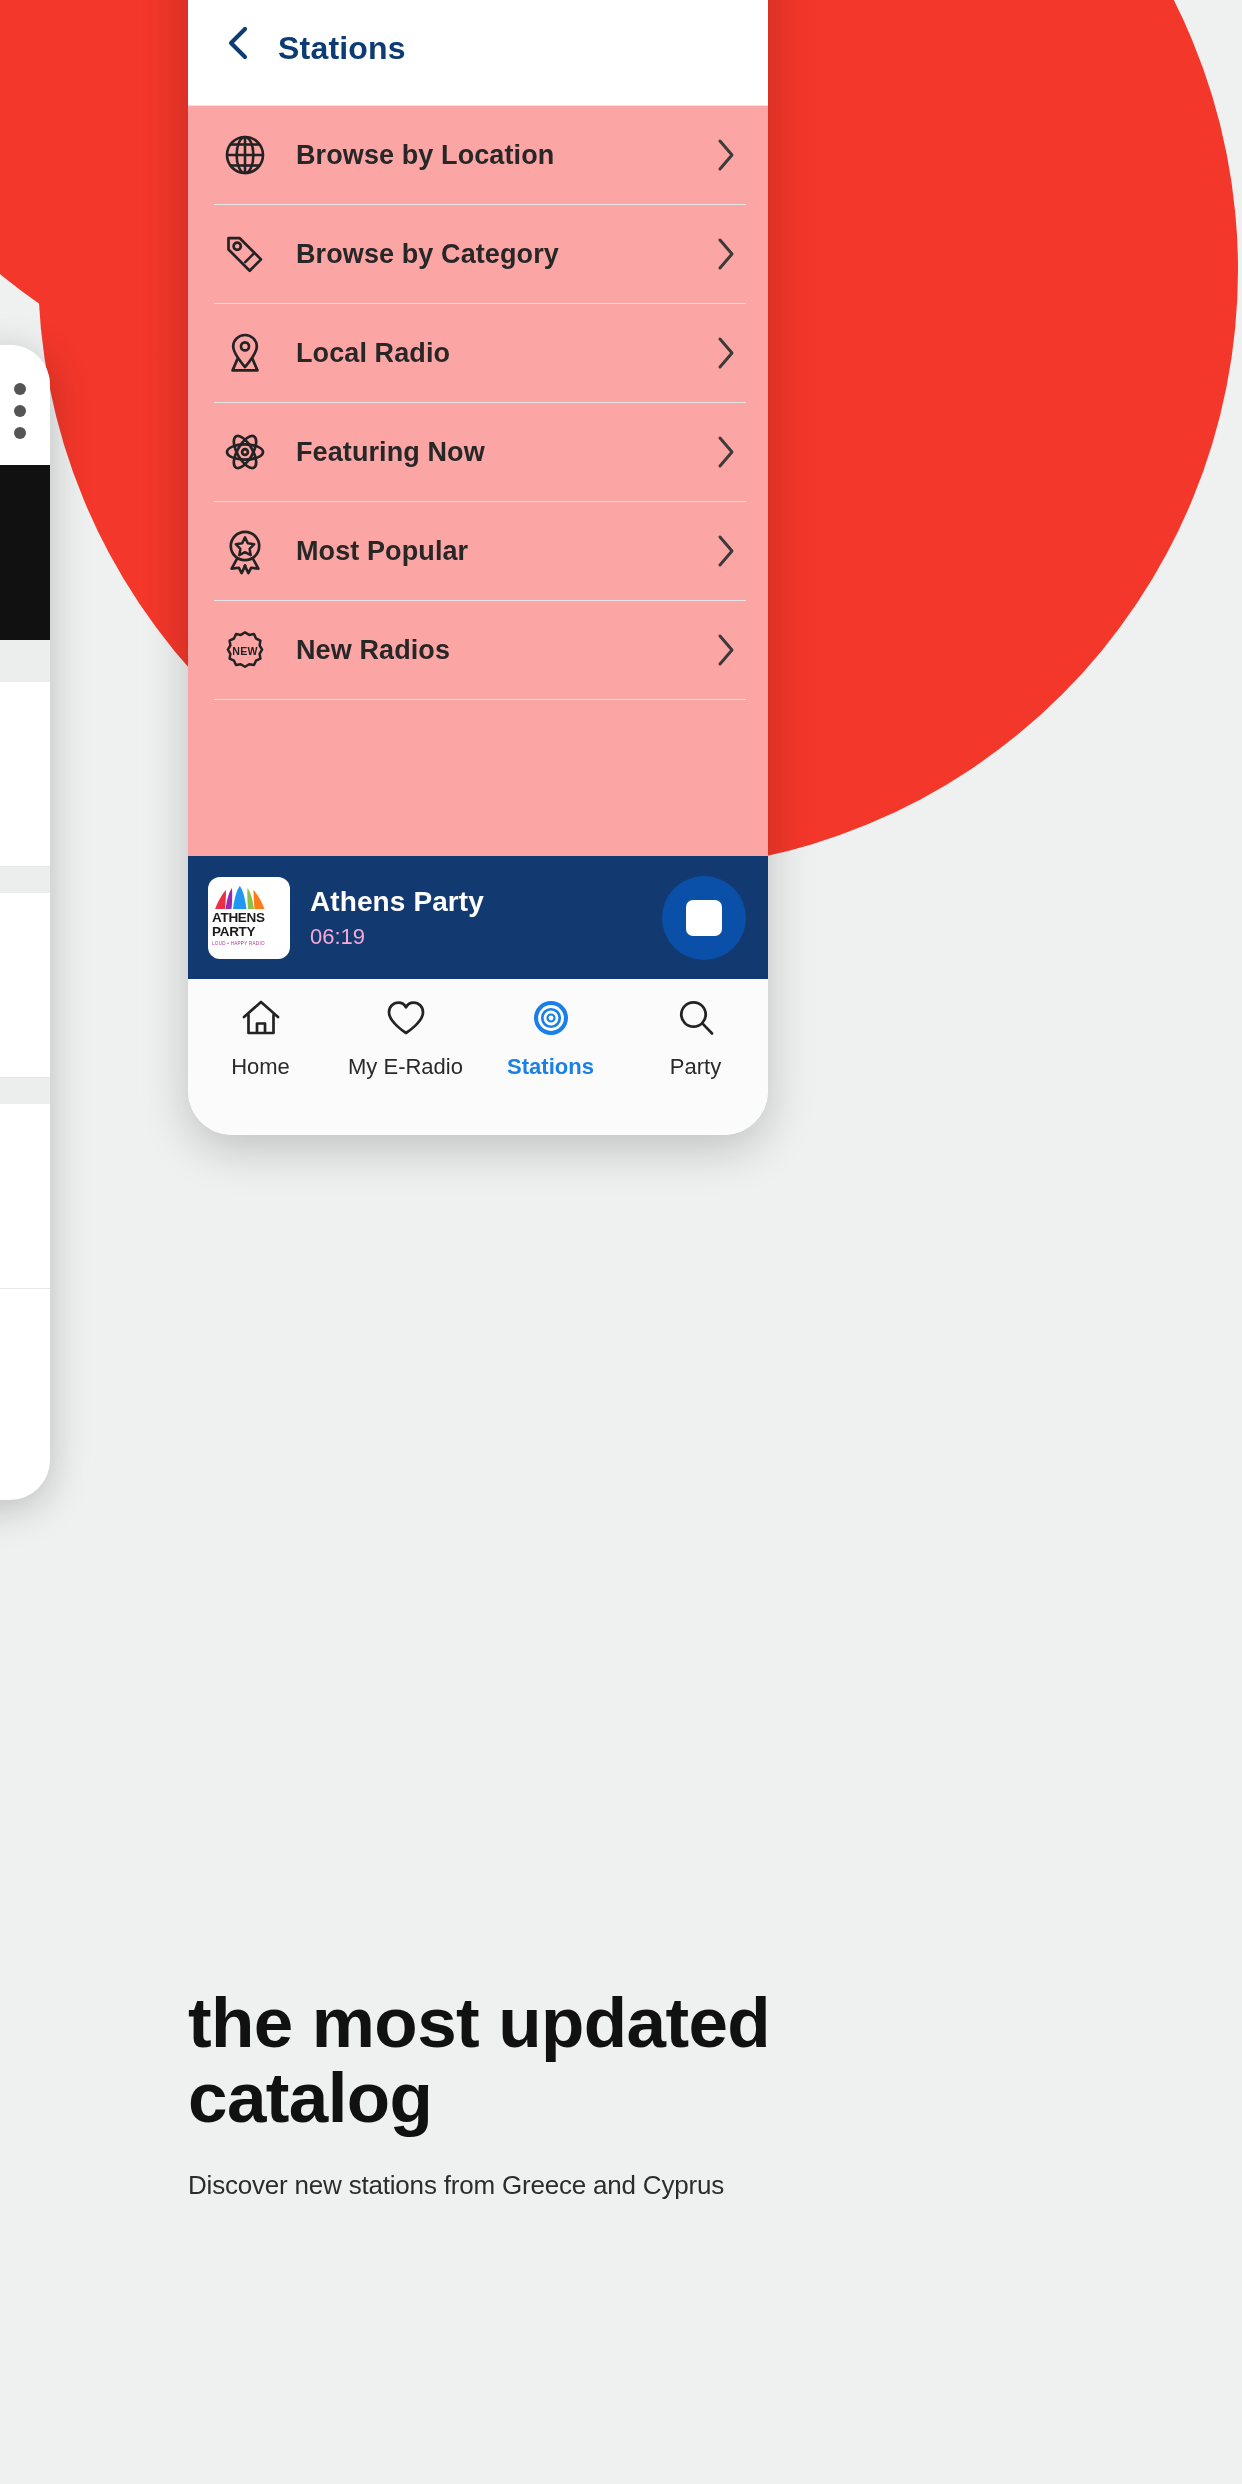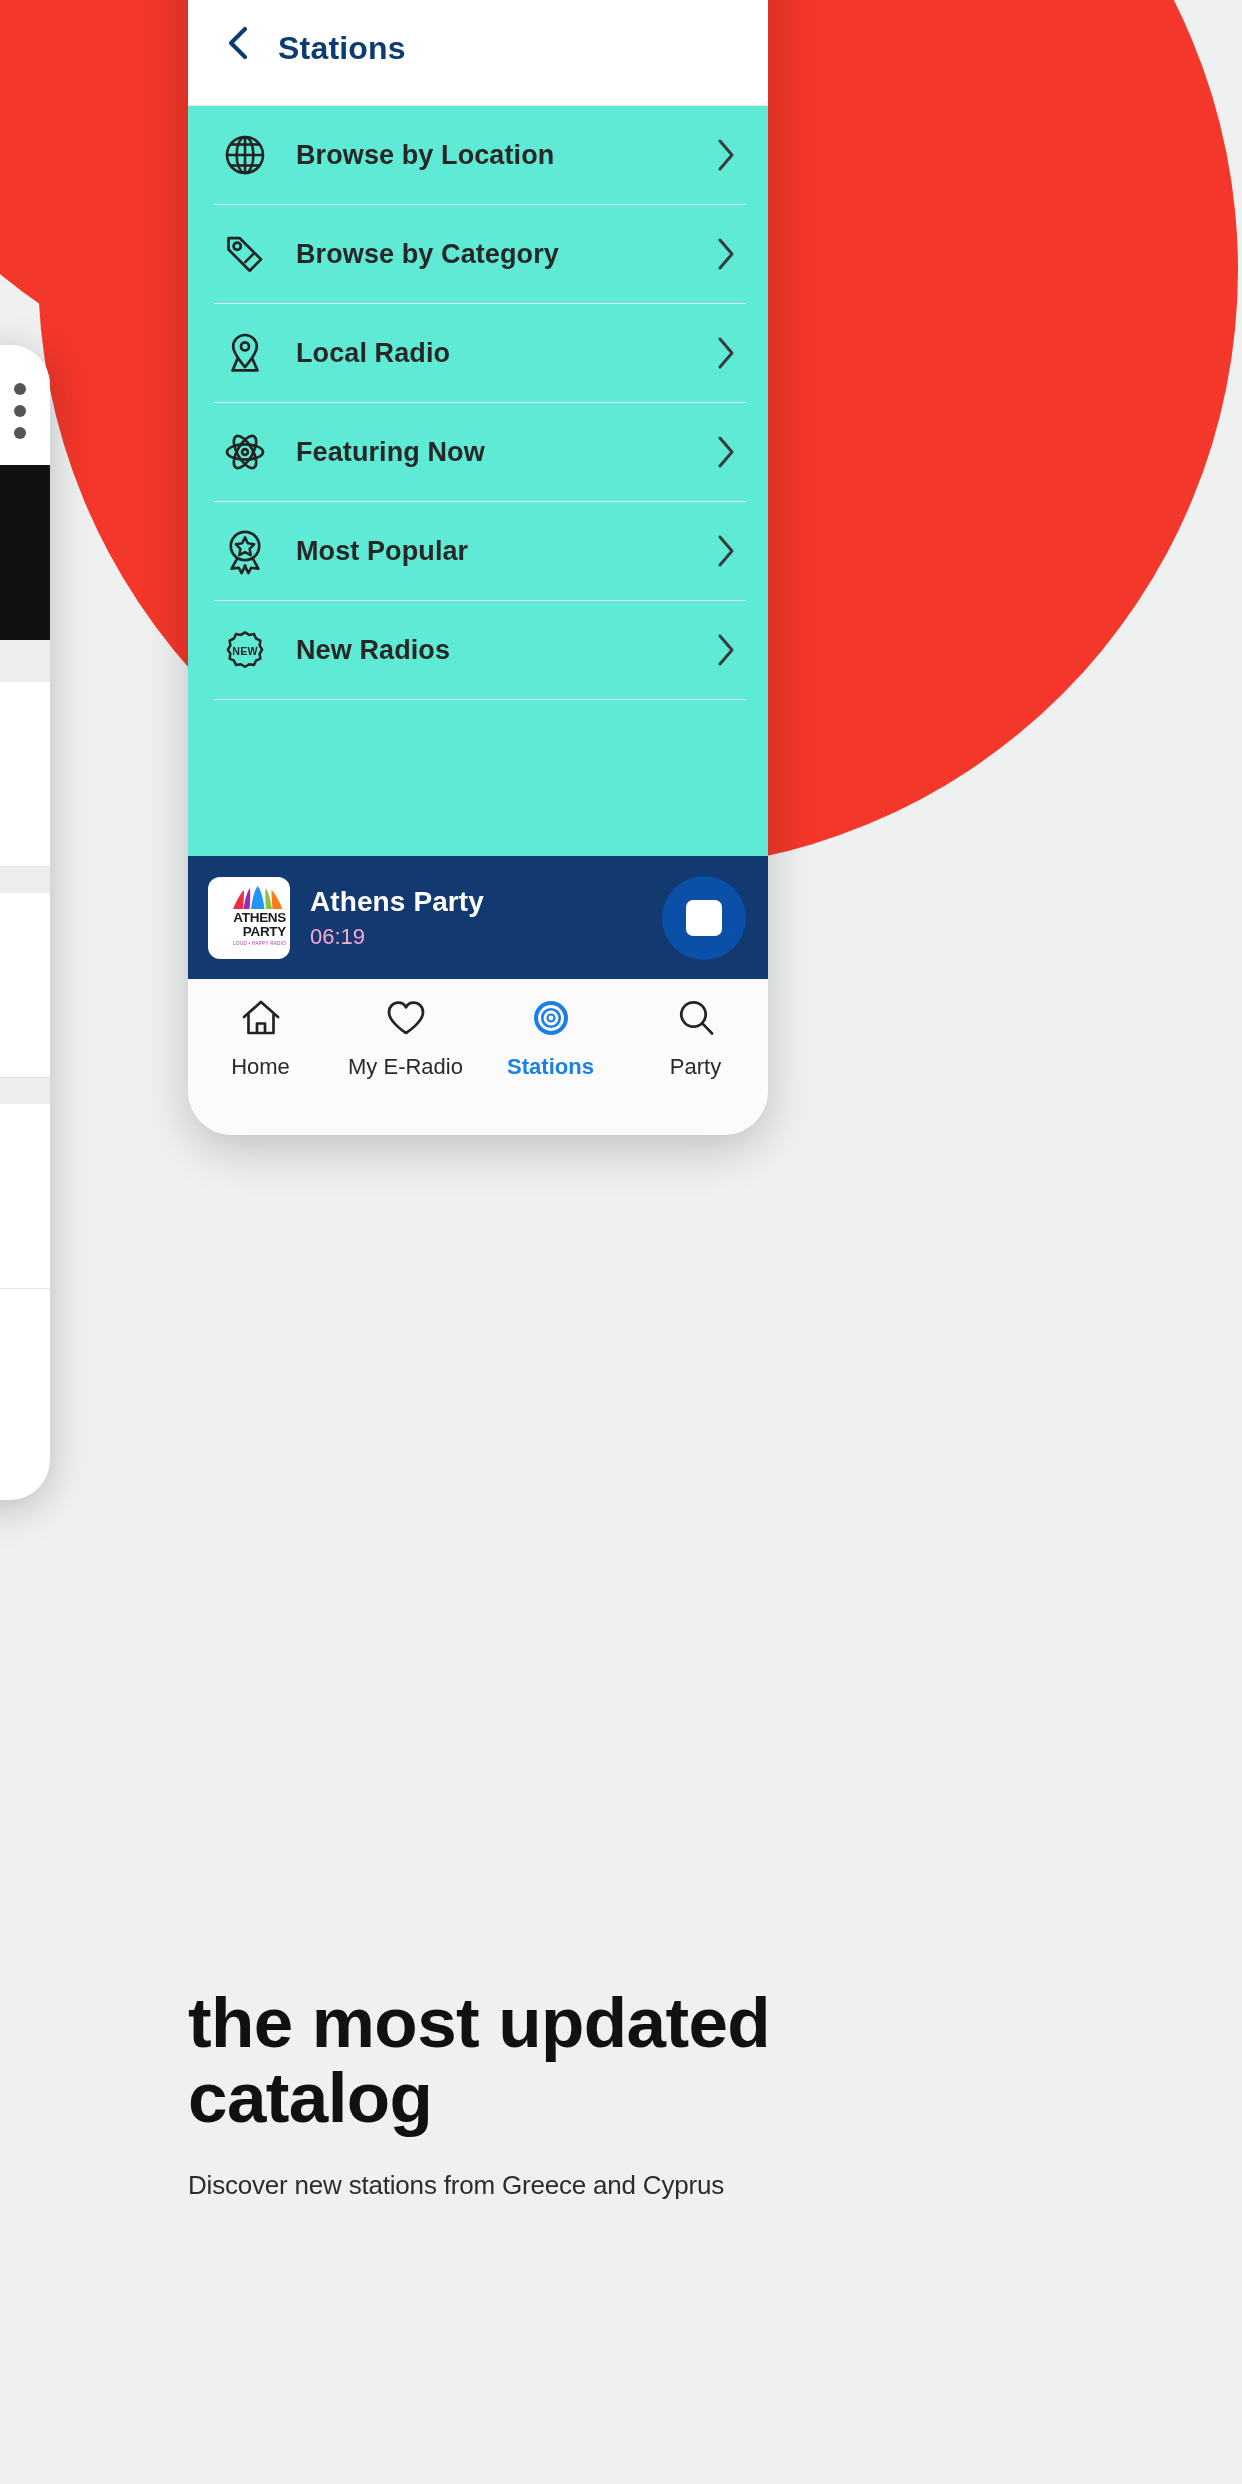--- a/index.html
+++ b/index.html
@@ -85,21 +85,21 @@
     width:48px;height:48px;display:flex;align-items:center;justify-content:center;
     cursor:pointer;
   }
   .back-btn svg{ display:block; }
   .app-title{
     font-size:32px; font-weight:bold; color:#0d3b73;
     letter-spacing:.2px; margin-left:16px;
   }
 
   
-  .menu{ flex:1; padding:0 22px 0 26px; background:#5eead4; }
+  .menu{ flex:1; padding:0 22px 0 26px; background:#fca5a5; }
   .menu-item{
     height:99px;
     display:flex; align-items:center;
     border-bottom:1px solid #e4e5e6;
     cursor:pointer;
   }
   .menu-item:last-child{ border-bottom:1px solid #e4e5e6; }
   .mi-icon{
     width:62px; min-width:62px; display:flex; align-items:flex-end; justify-content:center;
   }
@@ -109,21 +109,21 @@
   }
   .mi-chev{ width:40px; display:flex; align-items:center; justify-content:center; }
 
   
   .player{
     height:123px; background:#123a70;
     display:flex; align-items:center; padding:0 22px 0 20px; gap:20px;
   }
   .player-art{
     width:82px;height:82px;border-radius:12px;background:#fff;
-    display:flex;flex-direction:column;align-items:flex-end;justify-content:center;
+    display:flex;flex-direction:column;align-items:flex-start;justify-content:center;
     padding:0 4px 4px; overflow:hidden; flex-shrink:0;
   }
   .ap-crown{ width:56px;height:26px;display:block; }
   .ap-name{ font-size:13.5px;font-weight:bold;color:#1b1b1b;line-height:1.02;letter-spacing:-.3px;}
   .ap-name2{ font-size:13.5px;font-weight:bold;color:#1b1b1b;line-height:1.02;letter-spacing:-.3px;}
   .ap-tag{ font-size:4.6px;color:#b0349c;letter-spacing:.25px;margin-top:2px;white-space:nowrap;}
   .player-meta{ flex:1; display:flex; flex-direction:column; justify-content:center; gap:6px;}
   .player-title{ font-size:28px;font-weight:bold;color:#fff;letter-spacing:.1px;}
   .player-time{ font-size:22px;color:#f9a8d4;}
   .player-btn{

